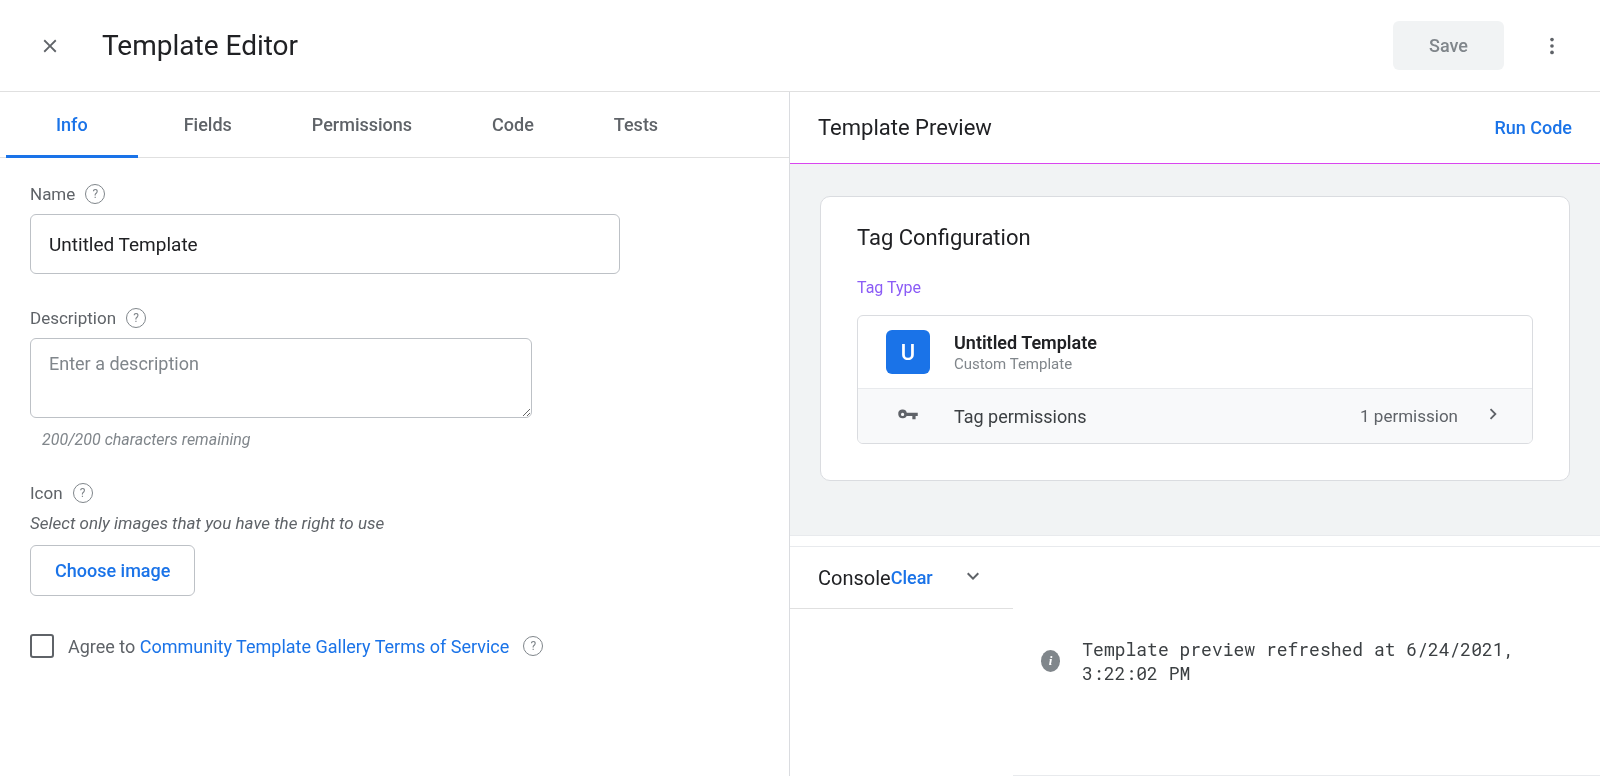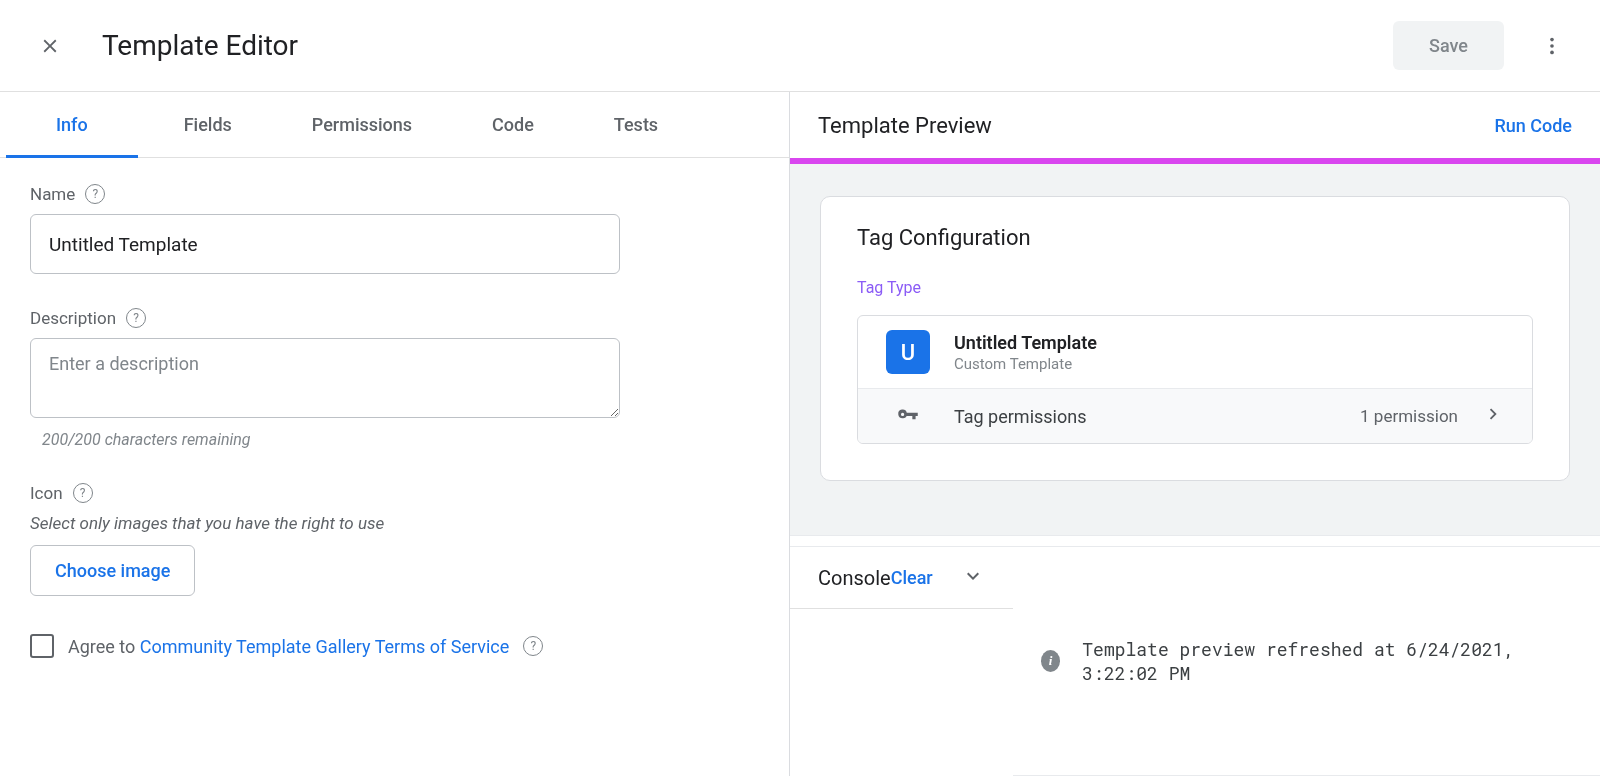--- a/index.html
+++ b/index.html
@@ -118,21 +118,21 @@
     height: 60px;
     border: 1px solid #bdc1c6;
     border-radius: 6px;
     padding: 0 18px;
     font-size: 19px;
     color: #202124;
     outline: none;
     font-family: inherit;
   }
   .text-area {
-    width: 590px;
+    width: 502px;
     height: 80px;
     border: 1px solid #bdc1c6;
     border-radius: 6px;
     padding: 14px 18px;
     font-size: 18px;
     color: #202124;
     outline: none;
     font-family: inherit;
     resize: both;
   }
@@ -180,21 +180,21 @@
   }
   .agree-link {
     color: #1a73e8;
     cursor: pointer;
   }
   .preview-header {
     height: 72px;
     display: flex;
     align-items: center;
     padding: 0 28px;
-    border-bottom: 6px solid #d946ef;
+    border-bottom: 1px solid #d946ef;
     justify-content: center;
   }
   .preview-header .ptitle {
     font-size: 22px;
     font-weight: 400;
     color: #202124;
   }
   .preview-header .spacer { flex: 1; }
   .run-code {
     font-size: 18px;

